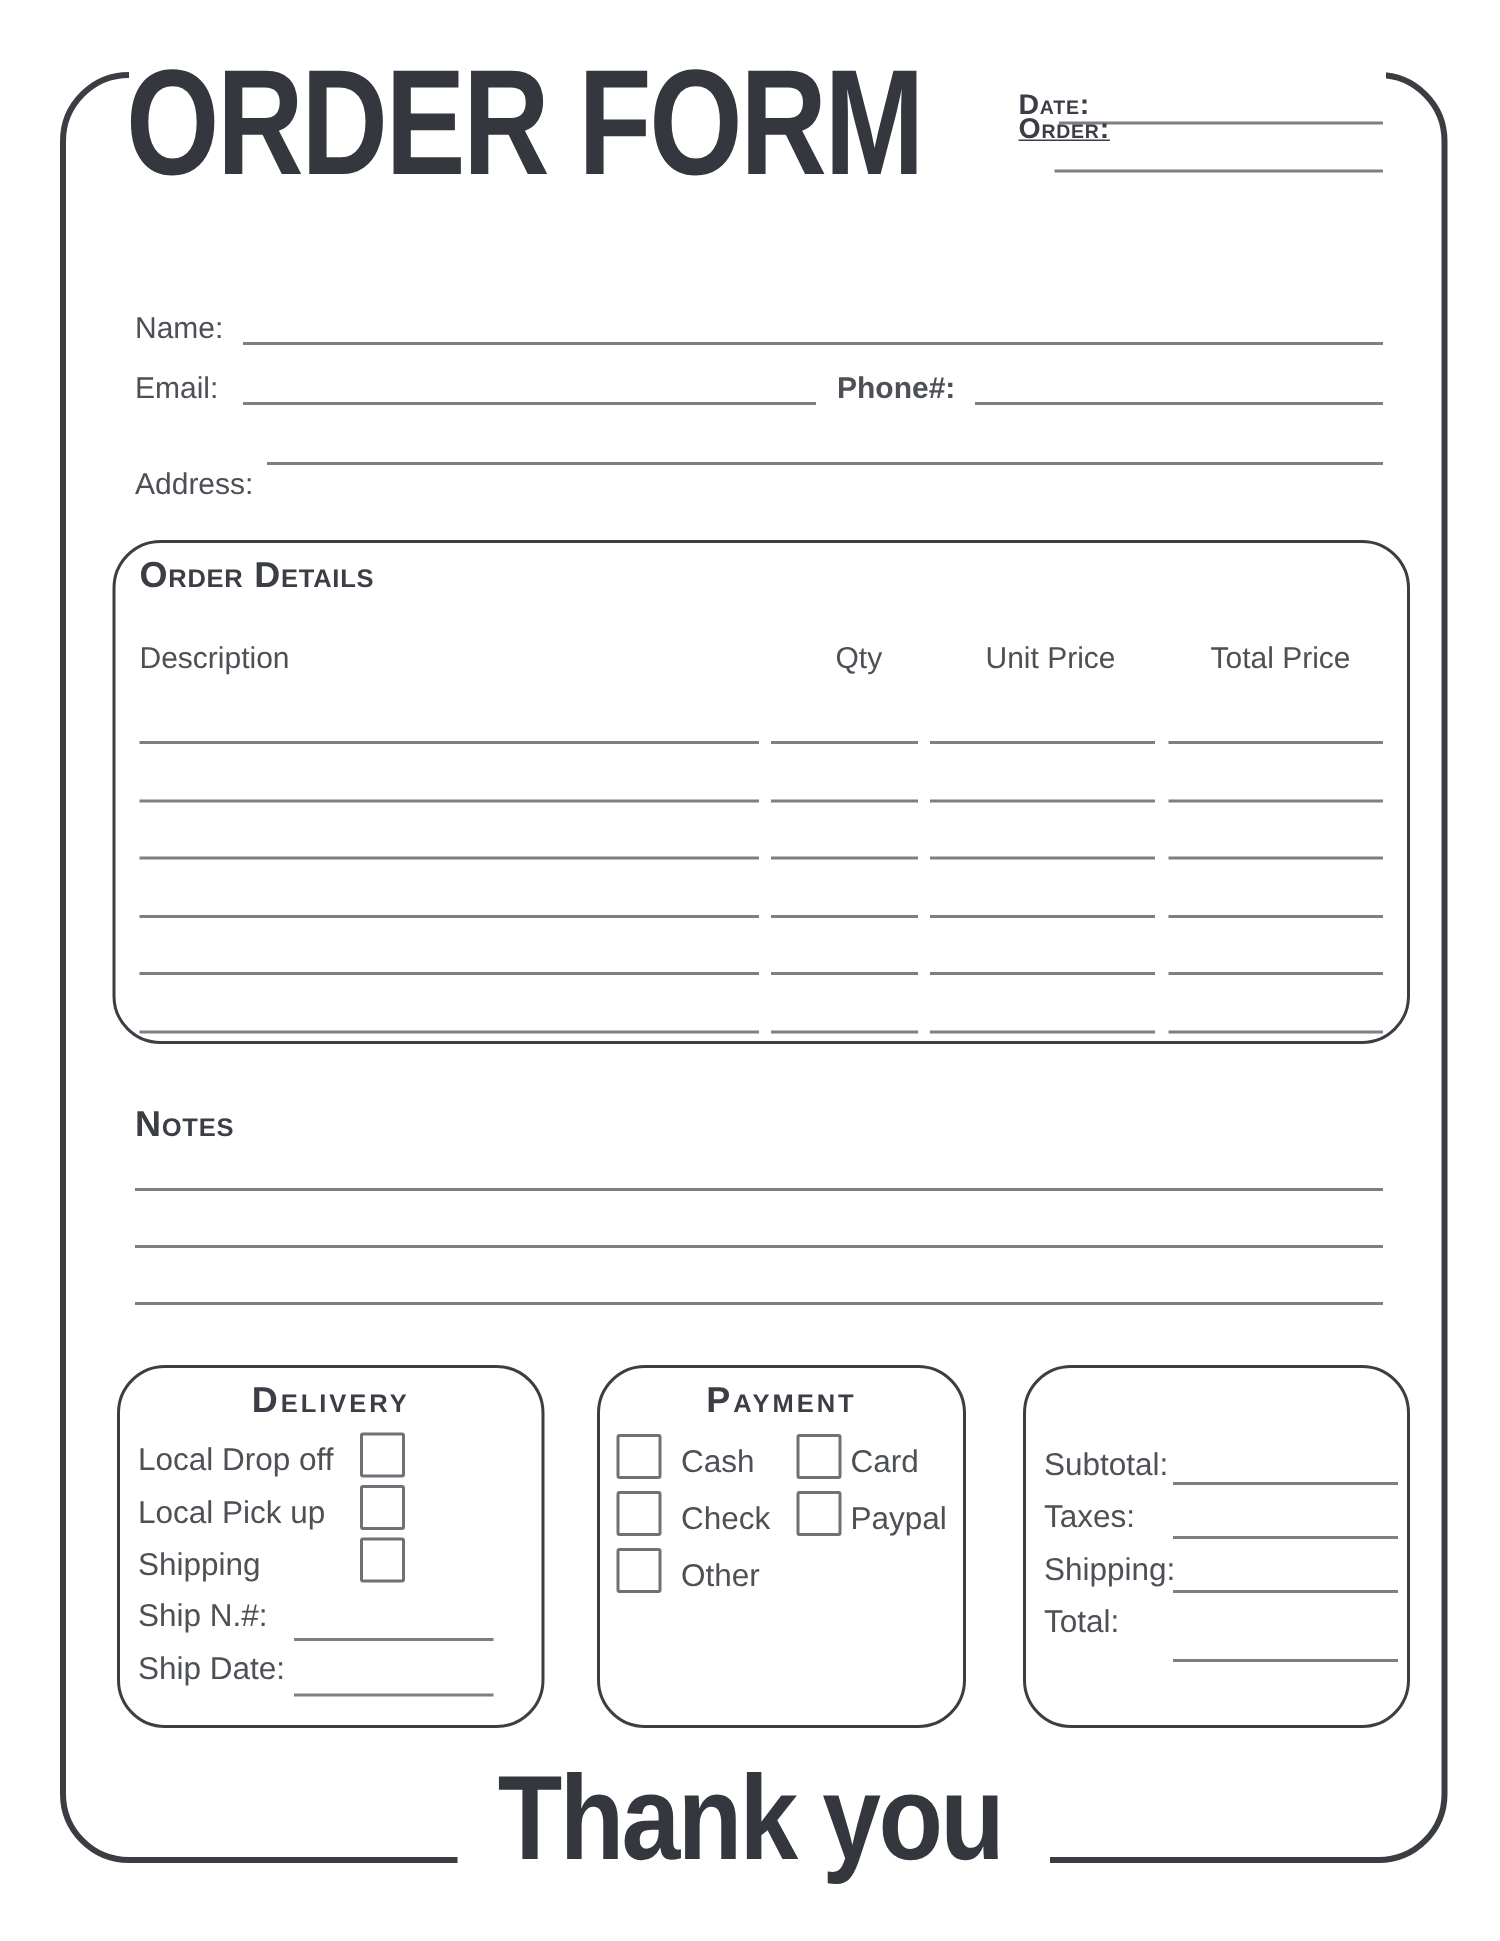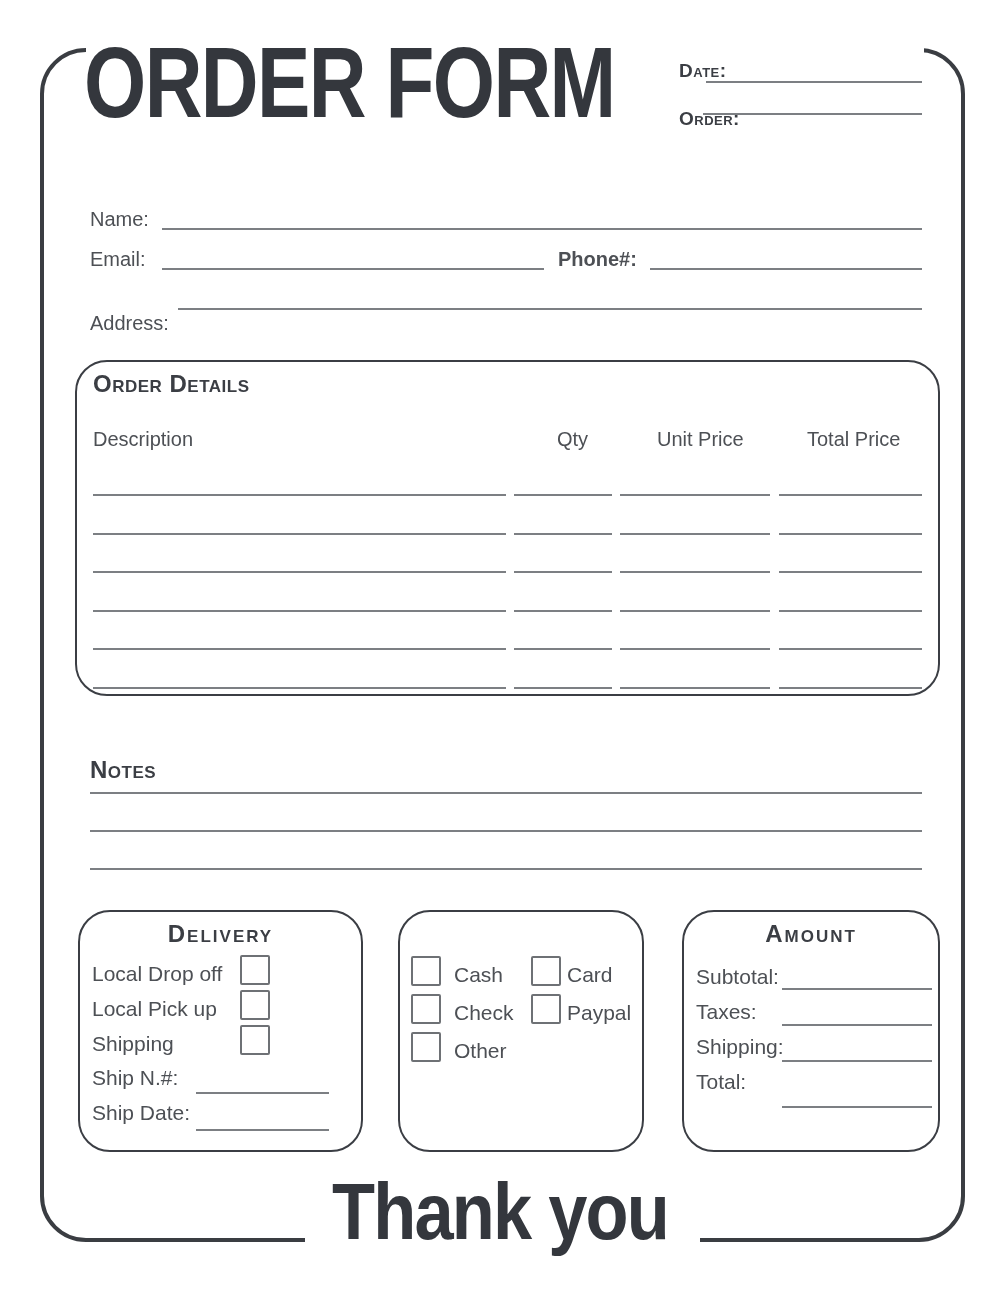--- a/index.html
+++ b/index.html
@@ -53,21 +53,21 @@
 
   <div class="frame"></div>
   <div class="frame-gap gap-top"></div>
   <div class="frame-gap gap-bottom"></div>
 
   <h1 class="abs display title">ORDER FORM</h1>
 
   <span class="abs sc tag" style="left:640px;top:60px;">Date:</span>
   <div class="ln" style="left:706px;top:81px;width:216px;"></div>
 
-  <span class="abs sc tag" style="left:640px;top:108px;">Order:</span>
+  <span class="abs sc tag" style="left:640px;top:76px;text-decoration:underline;">Order:</span>
   <div class="ln" style="left:703px;top:113px;width:219px;"></div>
 
 
   <span class="abs lbl" style="left:90px;top:208px;">Name:</span>
   <div class="ln" style="left:162px;top:228px;width:760px;"></div>
 
   <span class="abs lbl" style="left:90px;top:248px;">Email:</span>
   <div class="ln" style="left:162px;top:268px;width:382px;"></div>
 
   <span class="abs lbl" style="left:558px;top:248px;font-weight:bold;">Phone#:</span>
@@ -114,21 +114,21 @@
     <div class="ln" style="left:620px;top:648px;width:150px;"></div>
     <div class="ln" style="left:779px;top:648px;width:143px;"></div>
   </div>
   <div>
     <div class="ln" style="left:93px;top:687px;width:413px;"></div>
     <div class="ln" style="left:514px;top:687px;width:98px;"></div>
     <div class="ln" style="left:620px;top:687px;width:150px;"></div>
     <div class="ln" style="left:779px;top:687px;width:143px;"></div>
   </div>
 
-  <h2 class="abs sc sec-heading" style="left:90px;top:736px;margin-top:20px;">Notes</h2>
+  <h2 class="abs sc sec-heading" style="left:90px;top:736px;">Notes</h2>
   <div class="ln" style="left:90px;top:792px;width:832px;"></div>
   <div class="ln" style="left:90px;top:830px;width:832px;"></div>
   <div class="ln" style="left:90px;top:868px;width:832px;"></div>
 
   <div class="rbox" style="left:78px;top:910px;width:285px;height:242px;"></div>
   <h2 class="abs sc box-heading" style="left:78px;top:920px;width:285px;">Delivery</h2>
 
   <span class="abs lbl" style="left:92px;top:962px;font-size:21px;">Local Drop off</span>
   <div class="cb" style="left:240px;top:955px;"></div>
 
@@ -138,36 +138,36 @@
   <span class="abs lbl" style="left:92px;top:1032px;font-size:21px;">Shipping</span>
   <div class="cb" style="left:240px;top:1025px;"></div>
 
   <span class="abs lbl" style="left:92px;top:1066px;font-size:21px;">Ship N.#:</span>
   <div class="ln" style="left:196px;top:1092px;width:133px;"></div>
 
   <span class="abs lbl" style="left:92px;top:1101px;font-size:21px;">Ship Date:</span>
   <div class="ln" style="left:196px;top:1129px;width:133px;"></div>
 
   <div class="rbox" style="left:398px;top:910px;width:246px;height:242px;"></div>
+  <h2 class="abs sc box-heading" style="left:398px;top:920px;width:246px;">Payment</h2>
 
   <div class="cb" style="left:411px;top:956px;"></div>
   <span class="abs lbl" style="left:454px;top:963px;font-size:21px;">Cash</span>
   <div class="cb" style="left:531px;top:956px;"></div>
   <span class="abs lbl" style="left:567px;top:963px;font-size:21px;">Card</span>
 
   <div class="cb" style="left:411px;top:994px;"></div>
   <span class="abs lbl" style="left:454px;top:1001px;font-size:21px;">Check</span>
   <div class="cb" style="left:531px;top:994px;"></div>
   <span class="abs lbl" style="left:567px;top:1001px;font-size:21px;">Paypal</span>
 
   <div class="cb" style="left:411px;top:1032px;"></div>
   <span class="abs lbl" style="left:454px;top:1039px;font-size:21px;">Other</span>
 
   <div class="rbox" style="left:682px;top:910px;width:258px;height:242px;"></div>
-  <h2 class="abs sc box-heading" style="left:682px;top:920px;width:258px;">Amount</h2>
 
   <span class="abs lbl" style="left:696px;top:965px;font-size:21px;">Subtotal:</span>
   <div class="ln" style="left:782px;top:988px;width:150px;"></div>
 
   <span class="abs lbl" style="left:696px;top:1000px;font-size:21px;">Taxes:</span>
   <div class="ln" style="left:782px;top:1024px;width:150px;"></div>
 
   <span class="abs lbl" style="left:696px;top:1035px;font-size:21px;">Shipping:</span>
   <div class="ln" style="left:782px;top:1060px;width:150px;"></div>
 

